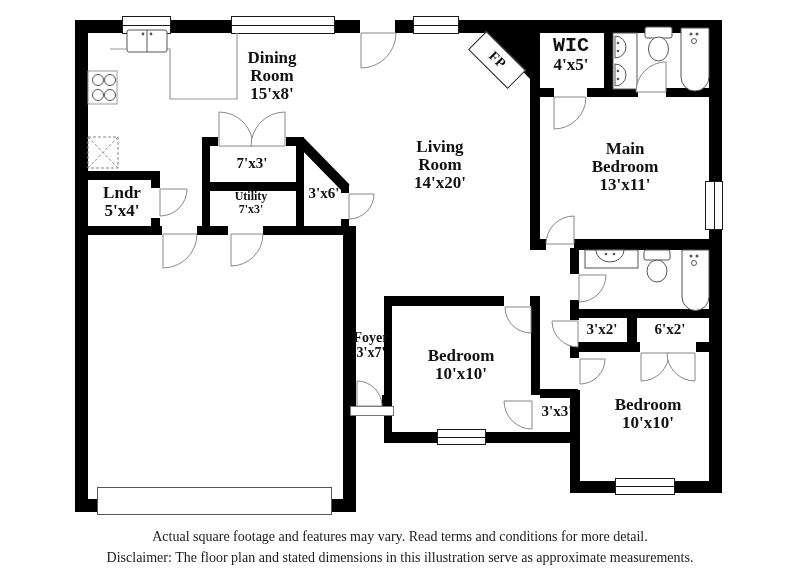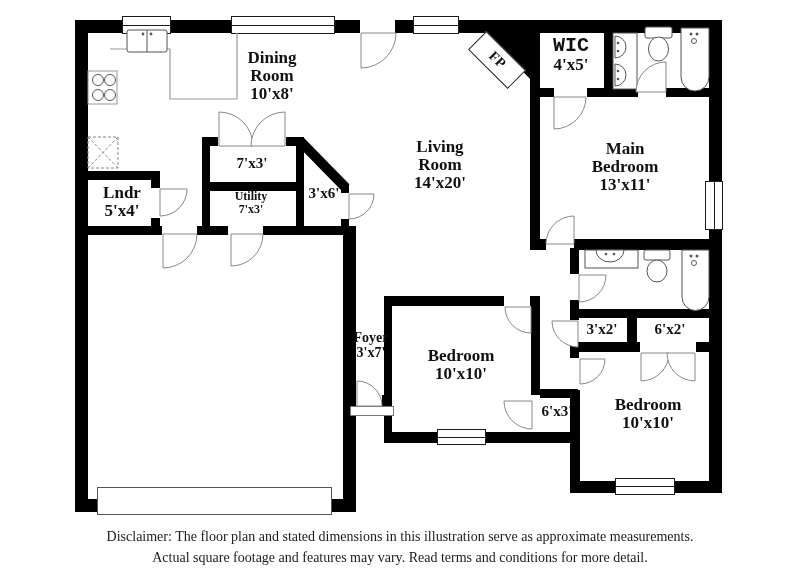--- a/index.html
+++ b/index.html
@@ -148,21 +148,21 @@
       <path d="M580,359 L605,359 A25,25 0 0 1 580,384 Z"></path>
       <path d="M641,353 L641,381 A28,28 0 0 0 669,353 Z"></path>
       <path d="M695,353 L695,381 A28,28 0 0 1 667,353 Z"></path>
       <path d="M357,406 L357,381 A25,25 0 0 1 382,406 Z"></path>
     </g>
   </svg>
 
   <div class="room-label" style="left:272px;top:49px">
     <span>Dining</span>
     <span>Room</span>
-    <span>10'x8'</span>
+    <span>15'x8'</span>
   </div>
   <div class="room-label" style="left:440px;top:138px">
     <span>Living</span>
     <span>Room</span>
     <span>14'x20'</span>
   </div>
   <div class="room-label" style="left:571px;top:35px">
     <span class="big">WIC</span>
     <span>4'x5'</span>
   </div>
@@ -193,27 +193,27 @@
     <span>Bedroom</span>
     <span>10'x10'</span>
   </div>
   <div class="room-label small" style="left:602px;top:322px">
     <span>3'x2'</span>
   </div>
   <div class="room-label small" style="left:670px;top:322px">
     <span>6'x2'</span>
   </div>
   <div class="room-label small" style="left:557px;top:404px">
-    <span>6'x3'</span>
+    <span>3'x3'</span>
   </div>
   <div class="room-label" style="left:648px;top:396px">
     <span>Bedroom</span>
     <span>10'x10'</span>
   </div>
 
   <div class="fp-box">FP</div>
 
   <div class="disclaimer">
+    <div>Actual square footage and features may vary. Read terms and conditions for more detail.</div>
     <div>Disclaimer: The floor plan and stated dimensions in this illustration serve as approximate measurements.</div>
-    <div>Actual square footage and features may vary. Read terms and conditions for more detail.</div>
   </div>
 
 </div>
 
 </body></html>

